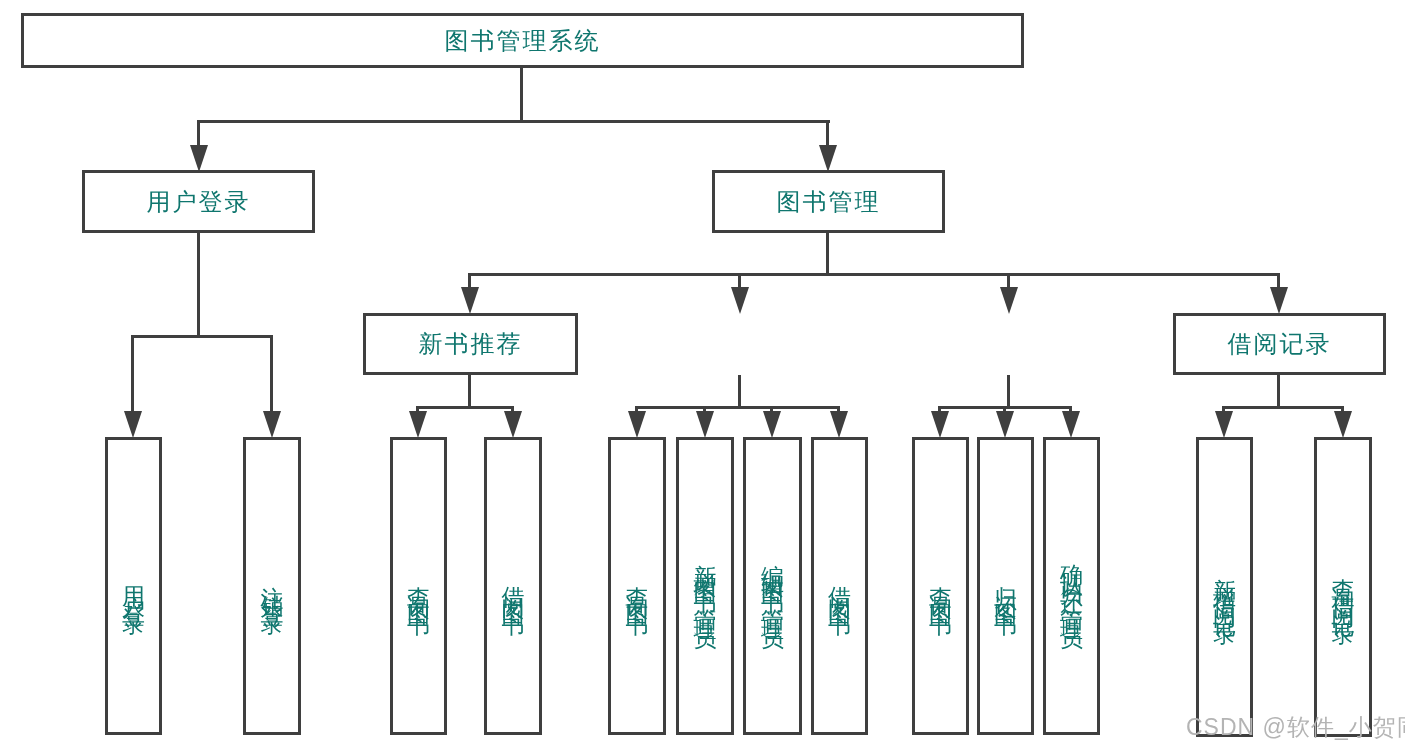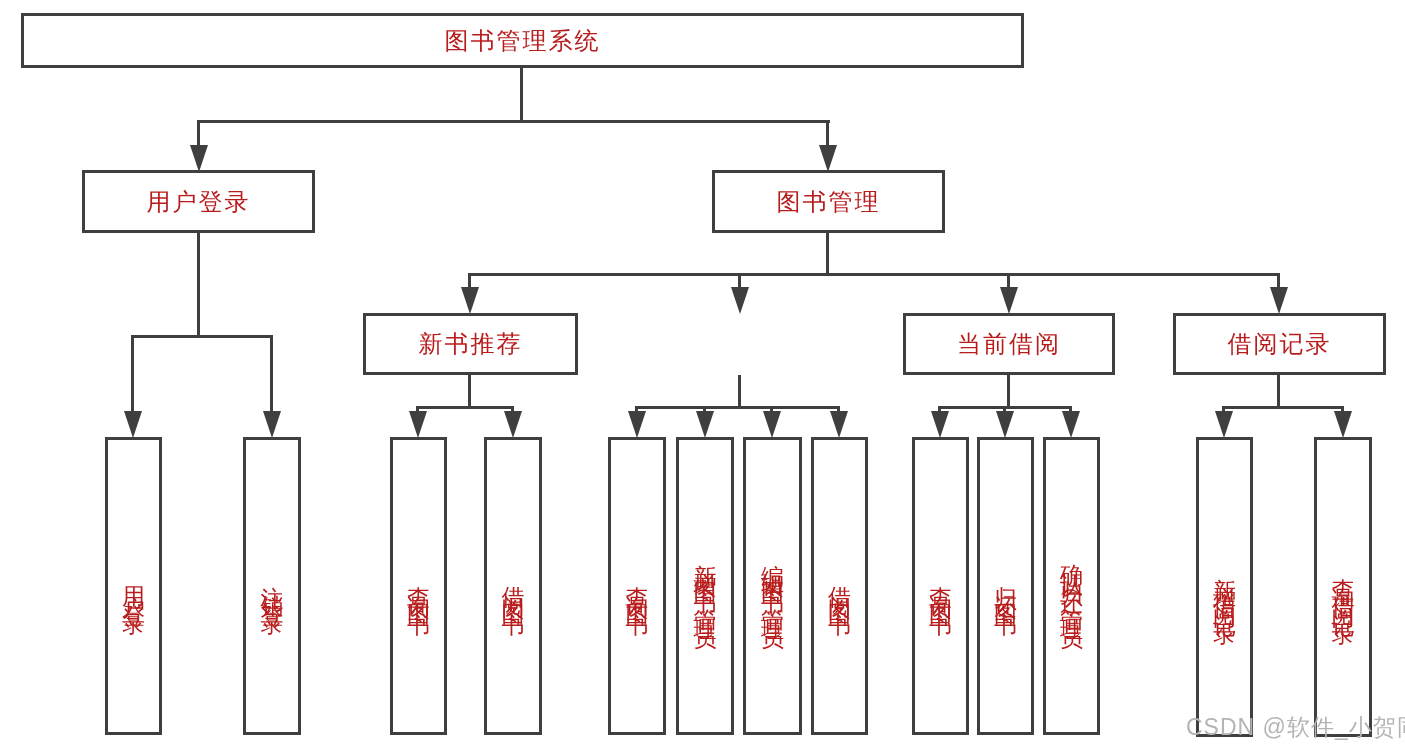--- a/index.html
+++ b/index.html
@@ -9,21 +9,21 @@
     background:#ffffff;
     font-family:"Liberation Sans", sans-serif;
     overflow:hidden;
   }
   .bx{
     position:absolute;
     box-sizing:border-box;
     background:#ffffff;
     border:3px solid #3f3f3f;
     display:flex;align-items:center;justify-content:center;
-    font-size:24px;color:#b91c1c;letter-spacing:2px;
+    font-size:24px;color:#0f766e;letter-spacing:2px;
     text-align:center;
   }
   .vt{
     writing-mode:vertical-rl;
     text-orientation:mixed;
     font-size:23px;
     letter-spacing:9px;
     line-height:1;
   }
   .vl,.hl{position:absolute;background:#3f3f3f;}
@@ -48,21 +48,20 @@
 <body>
 
 <div id="canvas">
 
   <div class="bx" style="left:21px;top:13px;width:1003px;height:55px;">图书管理系统</div>
 
   <div class="bx" style="left:82px;top:170px;width:233px;height:63px;">用户登录</div>
   <div class="bx" style="left:712px;top:170px;width:233px;height:63px;">图书管理</div>
 
   <div class="bx" style="left:363px;top:313px;width:215px;height:62px;">新书推荐</div>
-  <div class="bx" style="left:903px;top:313px;width:212px;height:62px;">当前借阅</div>
   <div class="bx" style="left:1173px;top:313px;width:213px;height:62px;">借阅记录</div>
 
   <div class="bx vt" style="left:105px;top:437px;width:57px;height:298px;">用户登录</div>
   <div class="bx vt" style="left:243px;top:437px;width:58px;height:298px;">注销登录</div>
 
   <div class="bx vt" style="left:390px;top:437px;width:57px;height:298px;">查询图书</div>
   <div class="bx vt" style="left:484px;top:437px;width:58px;height:298px;">借阅图书</div>
 
   <div class="bx vt" style="left:608px;top:437px;width:58px;height:298px;">查询图书</div>
   <div class="bx vt" style="left:676px;top:437px;width:58px;height:298px;">新增图书（管理员）</div>

